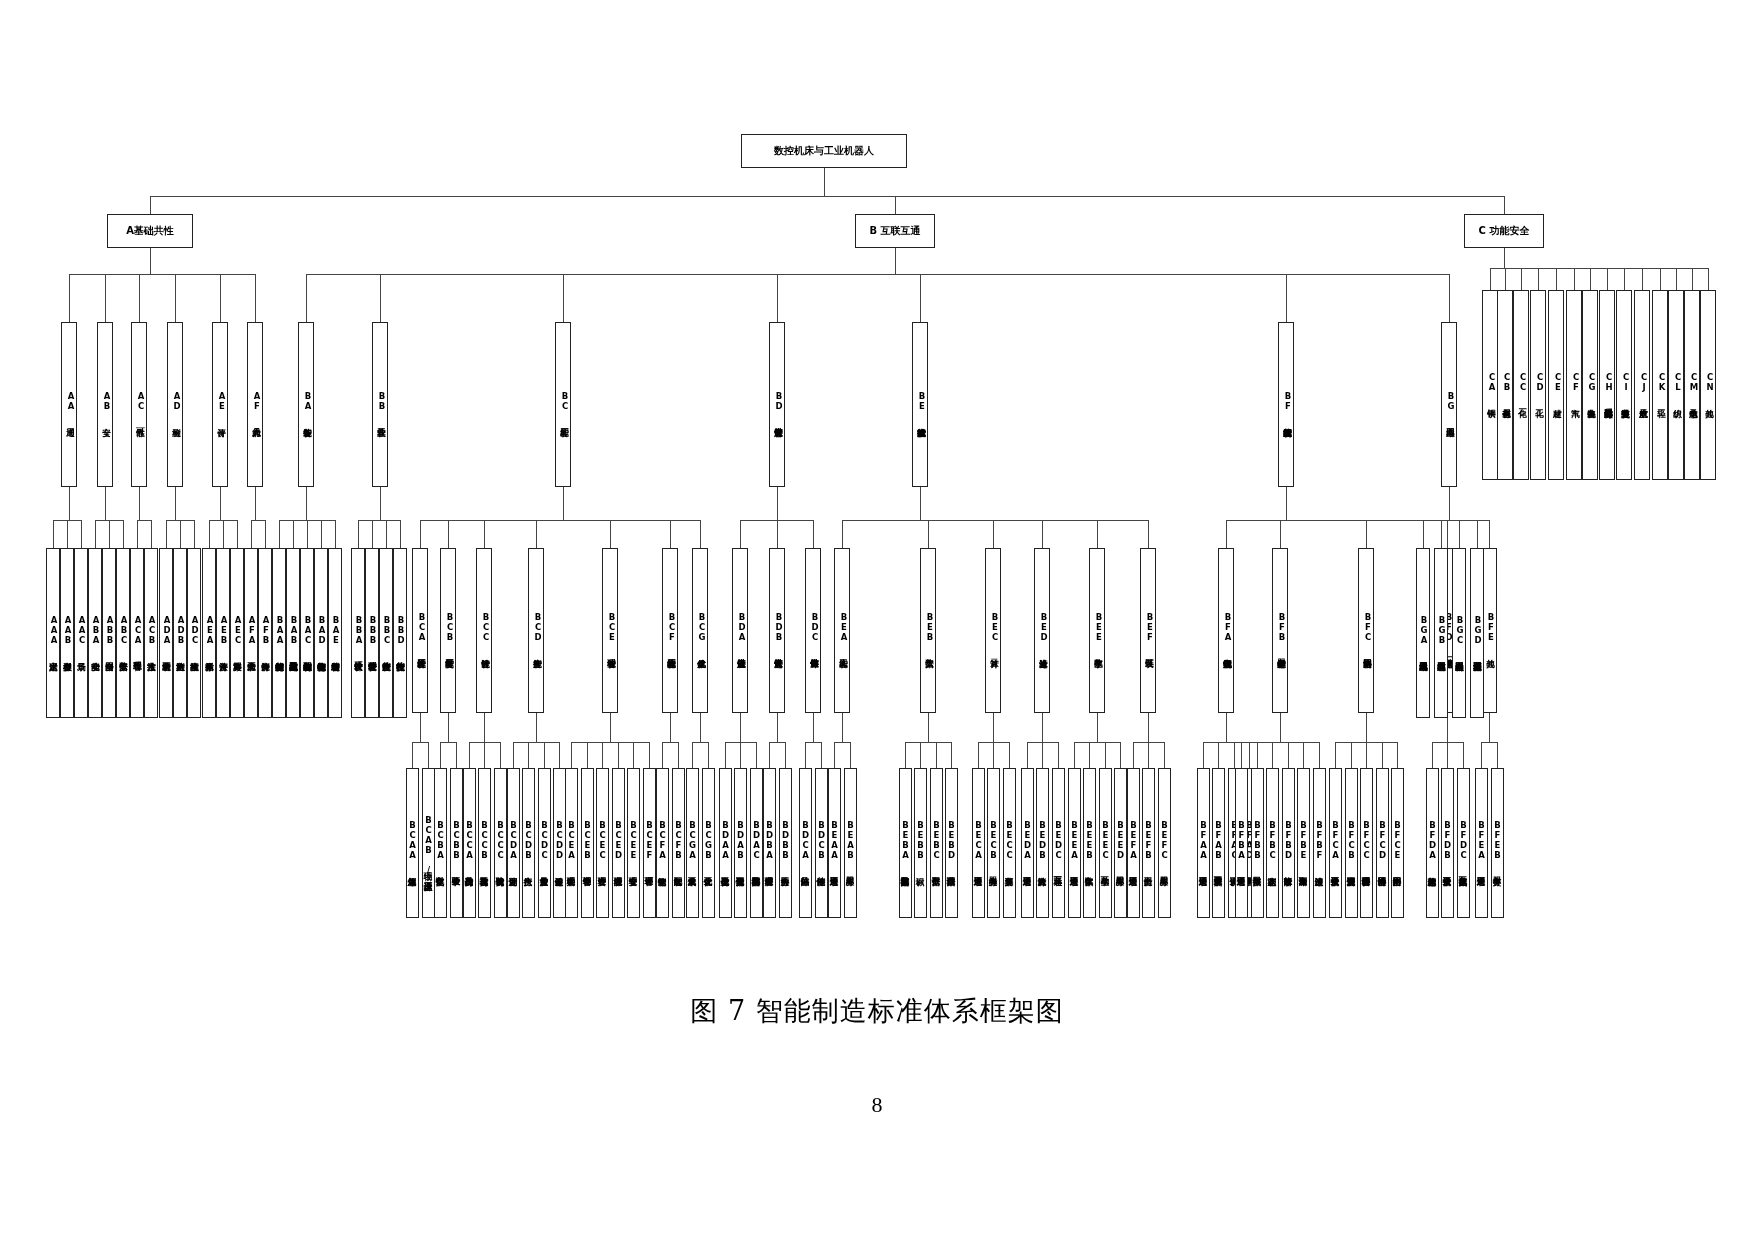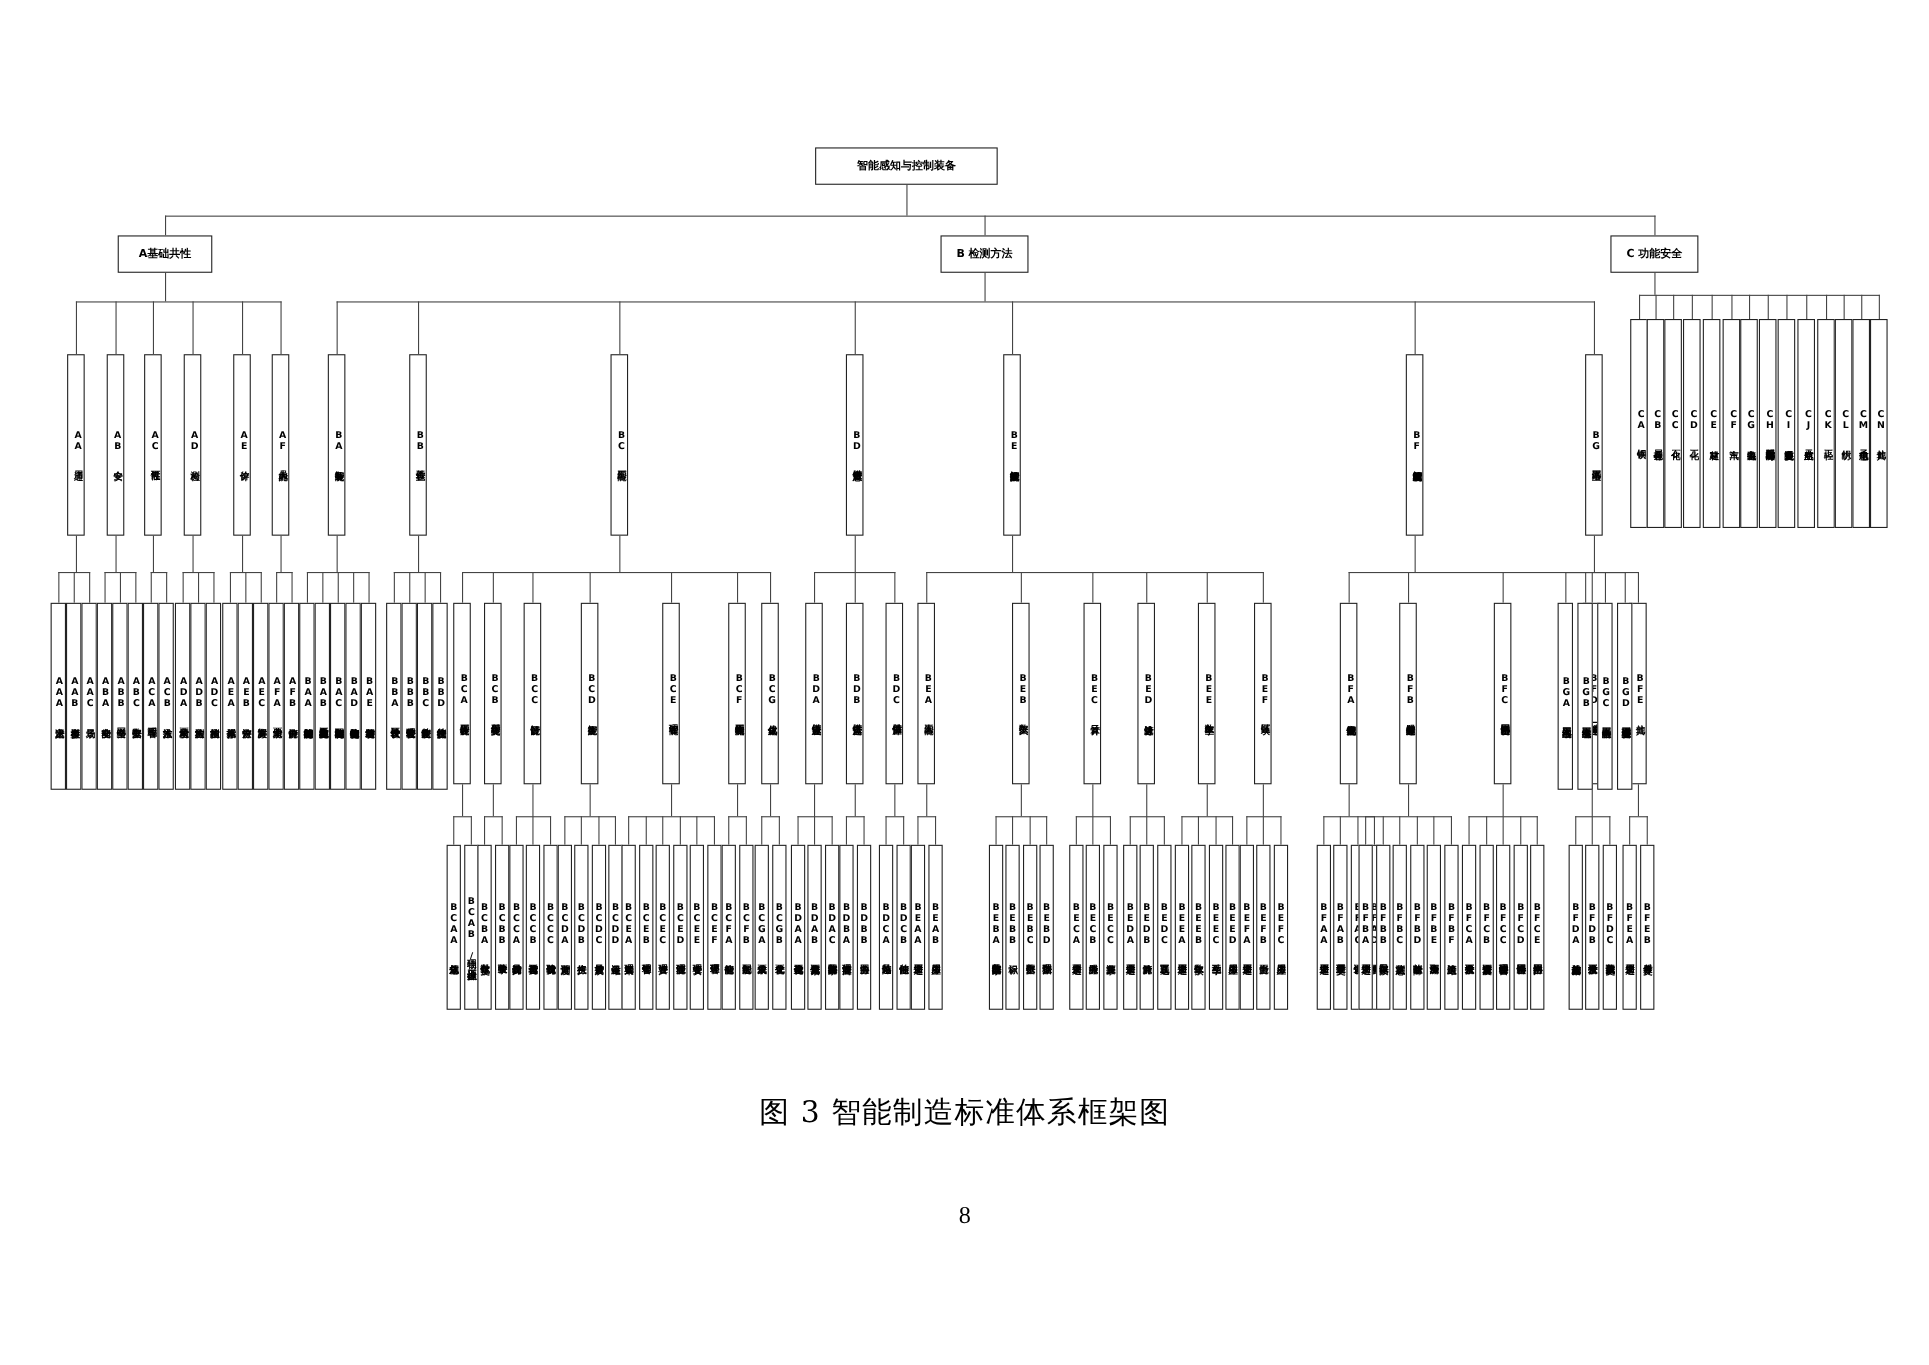--- a/index.html
+++ b/index.html
@@ -17,27 +17,27 @@
   .line { position:absolute; background:#444; }
   #caption { position:absolute; left:0; width:1754px; top:993px; text-align:center;
              font-family:"DejaVu Serif", serif; font-size:27px; letter-spacing:1px; }
   #pagenum { position:absolute; left:0; width:1754px; top:1092px; text-align:center;
              font-family:"Liberation Serif", serif; font-size:22px; }
 </style>
 </head>
 <body>
 
 <div id="diagram">
-    <div class="box hbox" style="left: 741px; top: 134px; width: 166px; height: 34px;">智能感知与控制装备</div>
+    <div class="box hbox" style="left: 741px; top: 134px; width: 166px; height: 34px;">数控机床与工业机器人</div>
     <div class="line" style="left: 824px; top: 168px; width: 1px; height: 28px;"></div>
     <div class="line" style="left: 150px; top: 196px; width: 1355px; height: 1px;"></div>
     <div class="line" style="left: 150px; top: 196px; width: 1px; height: 18px;"></div>
     <div class="box hbox" style="left: 107px; top: 214px; width: 86px; height: 34px;">A基础共性</div>
     <div class="line" style="left: 895px; top: 196px; width: 1px; height: 18px;"></div>
-    <div class="box hbox" style="left: 855px; top: 214px; width: 80px; height: 34px;">B 检测方法</div>
+    <div class="box hbox" style="left: 855px; top: 214px; width: 80px; height: 34px;">B 互联互通</div>
     <div class="line" style="left: 1504px; top: 196px; width: 1px; height: 18px;"></div>
     <div class="box hbox" style="left: 1464px; top: 214px; width: 80px; height: 34px;">C 功能安全</div>
     <div class="line" style="left: 69px; top: 274px; width: 187px; height: 1px;"></div>
     <div class="line" style="left: 150px; top: 248px; width: 1px; height: 26px;"></div>
     <div class="line" style="left: 306px; top: 274px; width: 1144px; height: 1px;"></div>
     <div class="line" style="left: 895px; top: 248px; width: 1px; height: 26px;"></div>
     <div class="line" style="left: 1490px; top: 268px; width: 219px; height: 1px;"></div>
     <div class="line" style="left: 1504px; top: 248px; width: 1px; height: 20px;"></div>
     <div class="line" style="left: 69px; top: 274px; width: 1px; height: 48px;"></div>
     <div class="box vbox" style="left: 61px; top: 322px; width: 16px; height: 165px;">
@@ -677,14 +677,14 @@
     </div>
     <div class="line" style="left: 1692px; top: 268px; width: 1px; height: 22px;"></div>
     <div class="box vbox" style="left: 1684px; top: 290px; width: 16px; height: 190px;">
       <span>CM 电子信息</span>
     </div>
     <div class="line" style="left: 1708px; top: 268px; width: 1px; height: 22px;"></div>
     <div class="box vbox" style="left: 1700px; top: 290px; width: 16px; height: 190px;">
       <span>CN 其他</span>
     </div>
   </div>
-<div id="caption">图 3  智能制造标准体系框架图</div>
+<div id="caption">图 7  智能制造标准体系框架图</div>
 <div id="pagenum">8</div>
 
 </body></html>

